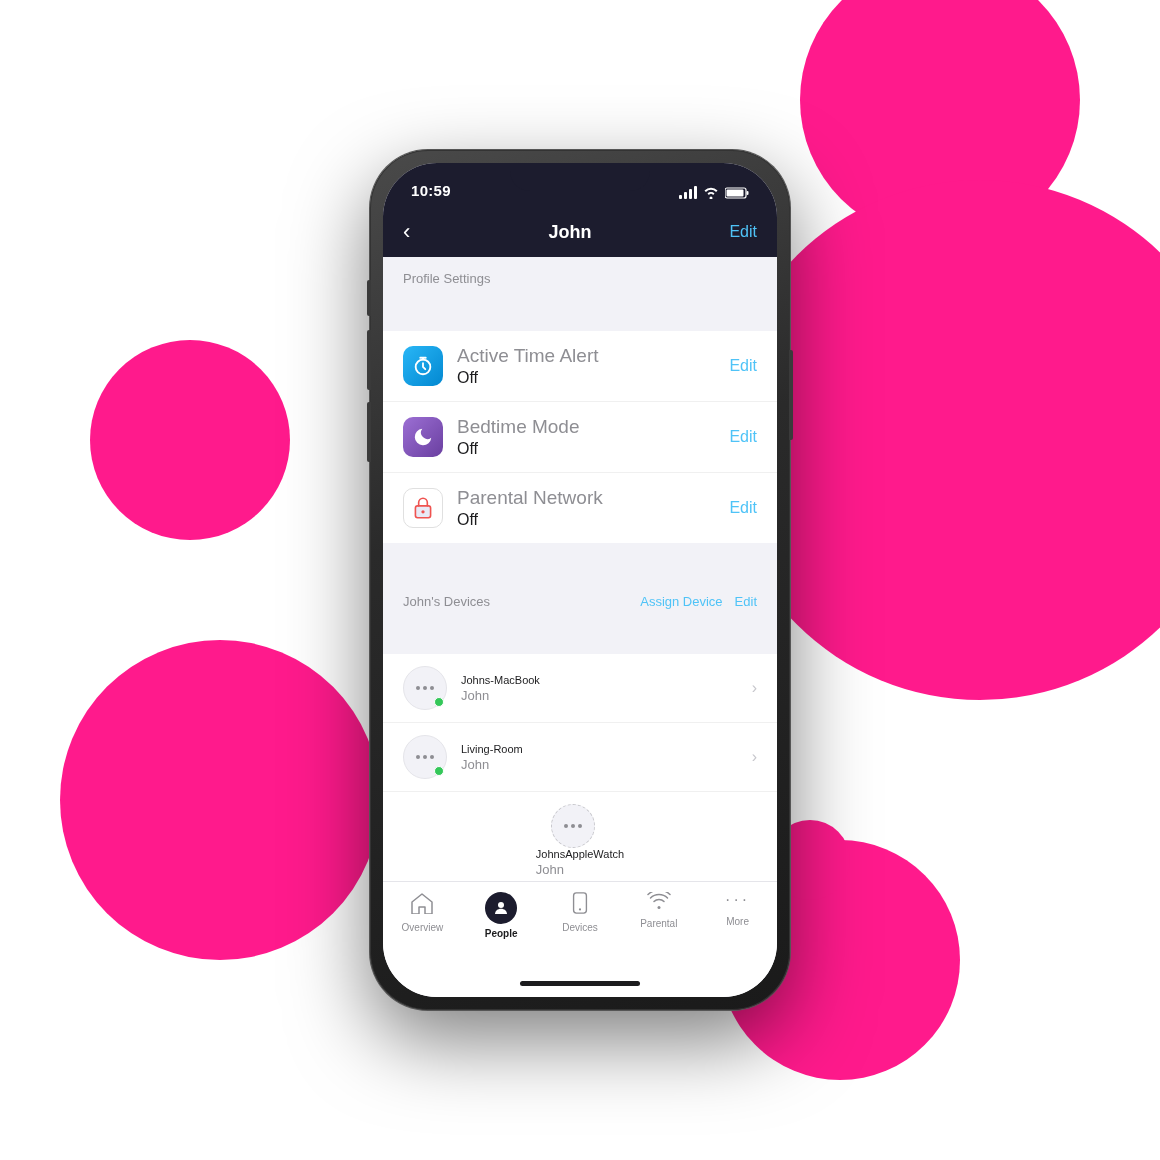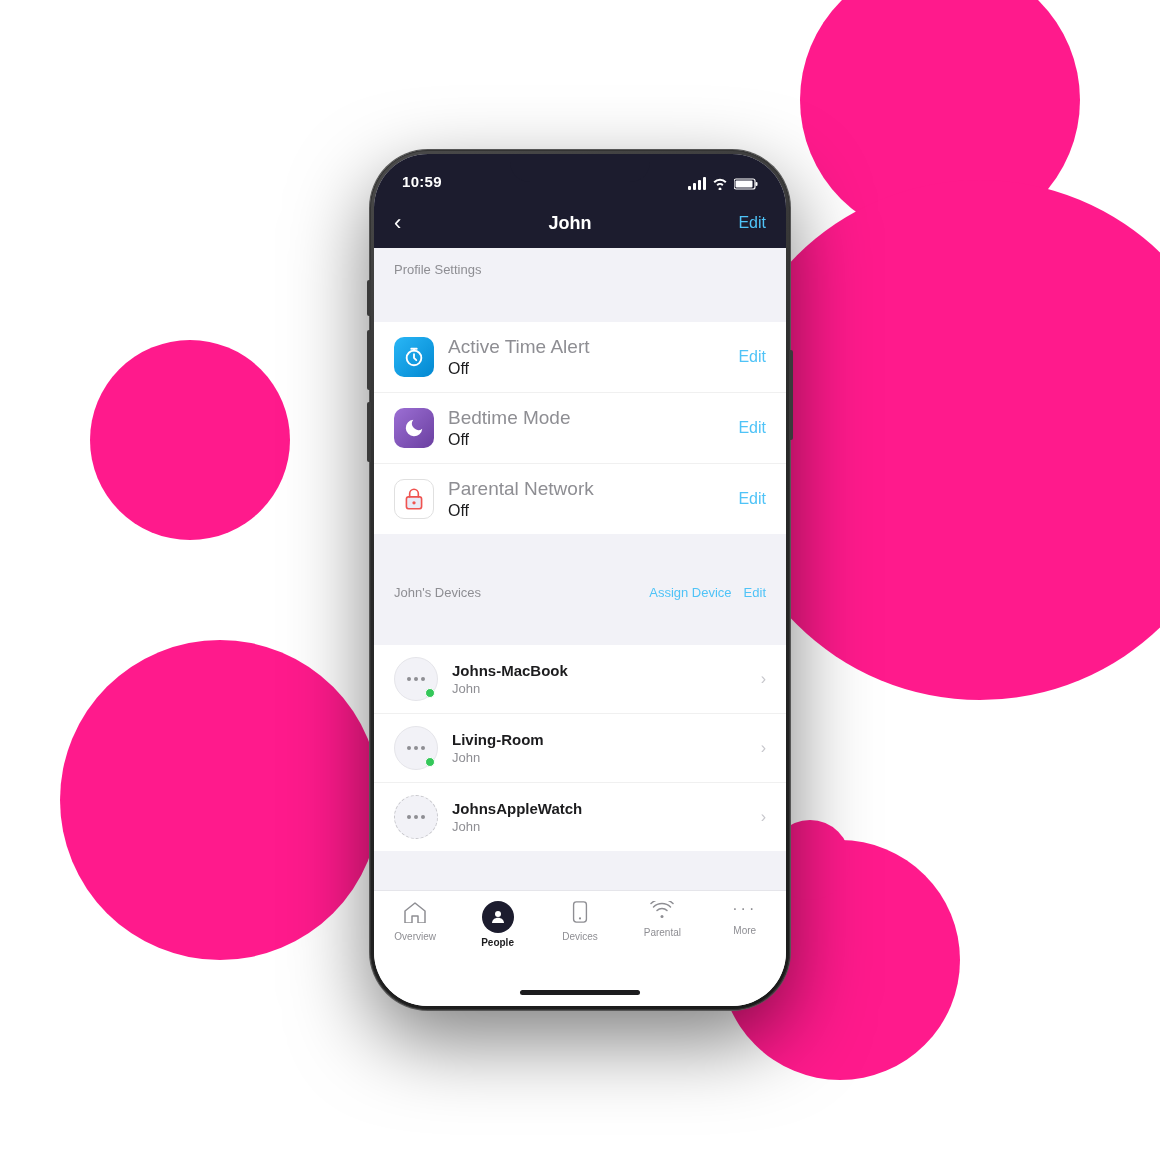--- a/index.html
+++ b/index.html
@@ -31,21 +31,21 @@
     .bg-circle-6 { width: 80px; height: 80px; bottom: 260px; right: 310px; }
 
     
     .phone-outer {
       position: relative;
       z-index: 10;
       width: 420px;
       height: 860px;
       background: linear-gradient(160deg, #4a4a4a 0%, #2a2a2a 40%, #1a1a1a 100%);
       border-radius: 58px;
-      padding: 4px;
+      padding: 13px;
       box-shadow:
         0 0 0 1px #555,
         0 30px 80px rgba(0,0,0,0.5),
         inset 0 0 0 1px #333;
     }
 
     
     .btn-side-left-1 {
       position: absolute;
       left: -3px; top: 130px;
@@ -270,21 +270,21 @@
       background: white;
     }
 
     .device-item {
       display: flex;
       align-items: center;
       padding: 12px 20px;
       border-bottom: 1px solid #f0f0f0;
       position: relative;
     }
-    .device-item:last-child { border-bottom: none; }
+    .device-item:last-child { border-bottom: none; flex-direction: column; }
 
     .device-avatar {
       width: 44px;
       height: 44px;
       border-radius: 50%;
       background: #f2f2f7;
       border: 1.5px dashed #c7c7cc;
       display: flex;
       align-items: center;
       justify-content: center;
@@ -319,23 +319,23 @@
       border-radius: 50%;
       background: #34c759;
       border: 1.5px solid white;
     }
 
     .device-info {
       flex: 1;
     }
 
     .device-name {
-      font-size: 15px;
+      font-size: 11px;
       color: #1c1c1e;
-      font-weight: 700;
+      font-weight: 400;
       margin-bottom: 2px;
     }
 
     .device-owner {
       font-size: 13px;
       color: #8e8e93;
     }
 
     .chevron-right {
       color: #c7c7cc;

